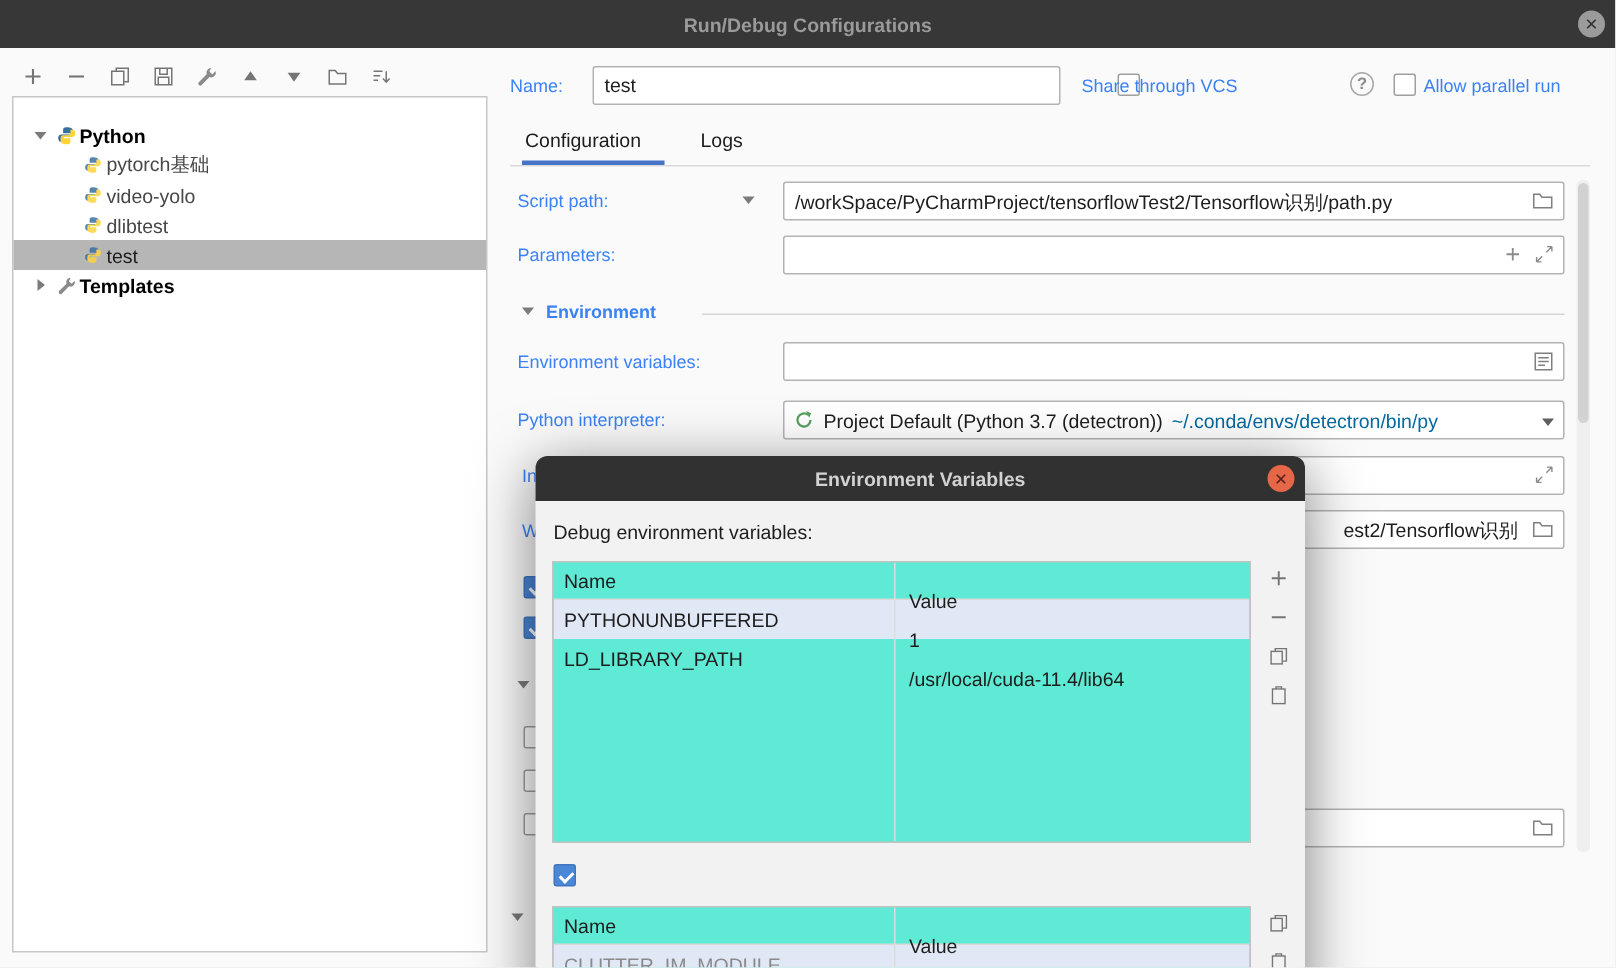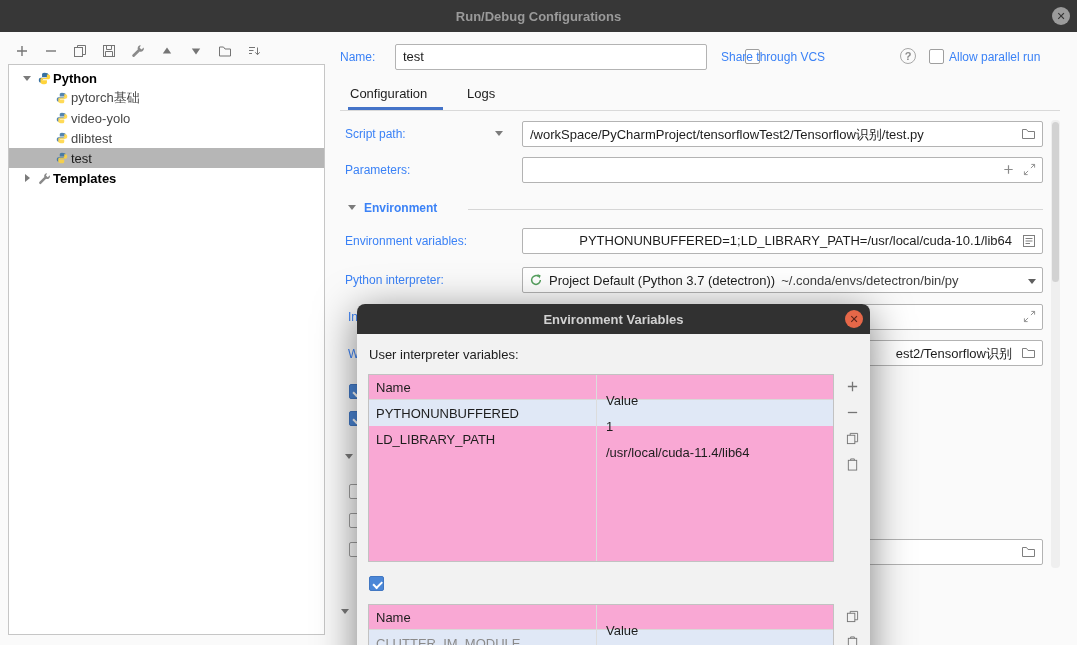--- a/index.html
+++ b/index.html
@@ -31,21 +31,21 @@
 
   
   .lbl { position:absolute; font-size:12px; color:#3b82f6; white-space:nowrap; }
   .lbl.bold { font-weight:bold; }
   .field { position:absolute; height:26px; background:#fff; border:1px solid #b3b3b3; border-radius:2px;
            overflow:hidden; font-size:13px; color:#1d1d1d; }
   .field .txt { position:absolute; left:7px; top:4px; white-space:nowrap; }
   .field .txt-r { position:absolute; right:30px; top:4px; white-space:nowrap; }
   .field .icon-r1 { position:absolute; right:6px; top:5px; }
   .field .icon-r2 { position:absolute; right:27px; top:5px; }
-  .combo-gray { color:#404040; margin-left:6px; }
+  .combo-gray { color:#0369a1; margin-left:6px; }
   .combo-inner { position:absolute; left:6px; top:0; right:20px; height:24px; display:flex;
                  align-items:center; white-space:nowrap; overflow:hidden; }
 
   .cb { position:absolute; width:15px; height:15px; background:#fff; border:1px solid #9f9f9f; border-radius:2px; }
   .cb.on { background:#4b87d7; border-color:#4177c2; }
   .cb.on::after { content:""; position:absolute; left:2.5px; top:3.5px; width:7px; height:3.5px;
                   border-left:2px solid #fff; border-bottom:2px solid #fff; transform:rotate(-45deg); }
 
   .tri-d { width:0; height:0; border-left:4px solid transparent; border-right:4px solid transparent;
            border-top:5px solid #7b7b7b; }
@@ -72,21 +72,21 @@
   .modal { position:absolute; left:357px; top:304px; width:513px; height:380px; background:#f2f2f2;
            border-radius:8px 8px 0 0; box-shadow:0 8px 40px rgba(0,0,0,.5); z-index:10; }
   .modal-titlebar { height:30px; background:#313131; border-radius:8px 8px 0 0; display:flex;
                     align-items:center; justify-content:center; position:relative; }
   .modal-title { color:#d2d2d2; font-size:13px; font-weight:bold; }
   .modal-close { position:absolute; right:7px; top:6px; width:18px; height:18px; border-radius:50%;
                  background:#e66748; color:#58221a; font-size:11px; font-weight:bold;
                  display:flex; align-items:center; justify-content:center; cursor:pointer; }
   .mlbl { position:absolute; font-size:13px; color:#1d1d1d; white-space:nowrap; }
 
-  .env-table { position:absolute; background:#f9a8d4; border:1px solid #c2c2c2; font-size:13px; overflow:hidden; }
+  .env-table { position:absolute; background:#5eead4; border:1px solid #c2c2c2; font-size:13px; overflow:hidden; }
   .env-header { display:flex; height:25px; align-items:center; border-bottom:1px solid #d8d8d8; color:#1d1d1d; }
   .env-row { display:flex; height:26px; align-items:center; color:#1d1d1d; }
   .env-row.selected { background:#e0e8f6; }
   .env-row.dim { color:#8a8a8a; }
   .col-name { width:227px; padding-left:7px; }
   .col-value { flex:1; padding-left:10px;margin-top:26px; }
   .col-div { position:absolute; left:227px; top:0; bottom:0; width:1px; background:#dcdcdc; }
 
   .side-icons { position:absolute; display:flex; flex-direction:column; gap:7px; }
   .side-icons .sbtn { width:19px; height:19px; display:flex; align-items:center; justify-content:center; }
@@ -166,21 +166,21 @@
         <span>
           <svg width="14" height="14" viewBox="0 0 14 14">
             <path d="M2 3.5h6M2 6.5h4.5M2 9.5h3M10.5 3.5v7" stroke="#757575" fill="none"></path>
             <path d="M8.3 8.3l2.2 2.4 2.2-2.4" stroke="#757575" fill="none"></path>
           </svg>
         </span>
       </div>
   </div>
 
   <div class="tree">
-    <div class="tree-row bold" style="padding-left:10px;">
+    <div class="tree-row bold" style="padding-left:10px;margin-top:12px;">
       <span class="tree-caret">
           <span class="tri-d"></span>
         </span>
       <span class="tree-icon">
           <svg width="13" height="13" viewBox="0 0 16 16">
             <path d="M8 1C5 1 5 2.5 5 3.5V6h6v1H3.5C2 7 1 8 1 10s1 3 2.5 3H5v-2.5C5 9 6 8.5 7.5 8.5H11c1.5 0 2-1 2-2.5V3.5C13 2 11 1 8 1z" fill="#3771a2"></path>
             <path d="M8 15c3 0 3-1.5 3-2.5V10H5V9h7.5C14 9 15 8 15 6s-1-3-2.5-3H11v2.5C11 7 10 7.5 8.5 7.5H5c-1.5 0-2 1-2 2.5v2.5C3 14 5 15 8 15z" fill="#ffd43b"></path>
           </svg>
         </span>
       <span>Python</span>
@@ -247,21 +247,21 @@
   <span class="lbl" style="left:949px; top:50px;">Allow parallel run</span>
 
   <div class="tabs-line"></div>
   <span class="tab" style="left:350px;">Configuration</span>
   <div class="tab-underline" style="left:348px; width:95px;"></div>
   <span class="tab" style="left:467px;">Logs</span>
 
   <span class="lbl" style="left:345px; top:127px;">Script path:</span>
   <span class="abs tri-d" style="left:495px; top:131px;"></span>
   <div class="field" style="left:522px; top:121px; width:521px;">
-    <span class="txt">/workSpace/PyCharmProject/tensorflowTest2/Tensorflow识别/test.py</span>
+    <span class="txt">/workSpace/PyCharmProject/tensorflowTest2/Tensorflow识别/path.py</span>
     <span class="icon-r1"><svg width="15" height="14" viewBox="0 0 15 14">
           <path d="M1.5 2.5h4l1.5 2h6.5v7h-12z" stroke="#7f7f7f" fill="none"></path>
         </svg></span>
   </div>
 
   <span class="lbl" style="left:345px; top:163px;">Parameters:</span>
   <div class="field" style="left:522px; top:157px; width:521px;">
     <span class="txt"></span>
     <span class="icon-r2"><svg width="13" height="13" viewBox="0 0 14 14">
           <path d="M7 2.5v9M2.5 7h9" stroke="#8a8a8a" stroke-width="1.3" fill="none"></path>
@@ -270,21 +270,20 @@
           <path d="M8.5 5.5l4-4M12.5 1.5H9M12.5 1.5V5M5.5 8.5l-4 4M1.5 12.5H5M1.5 12.5V9" stroke="#8a8a8a" fill="none"></path>
         </svg></span>
   </div>
 
   <span class="abs tri-d" style="left:348px; top:205px;"></span>
   <span class="lbl bold" style="left:364px; top:201px;">Environment</span>
   <div class="hline" style="left:468px; top:209px; width:575px;"></div>
 
   <span class="lbl" style="left:345px; top:234px;">Environment variables:</span>
   <div class="field" style="left:522px; top:228px; width:521px;">
-    <span class="txt-r">PYTHONUNBUFFERED=1;LD_LIBRARY_PATH=/usr/local/cuda-10.1/lib64</span>
     <span class="icon-r1"><svg width="14" height="14" viewBox="0 0 14 14">
           <rect x="1.5" y="1.5" width="11" height="11" stroke="#7f7f7f" fill="none"></rect>
           <path d="M3.5 4.5h7M3.5 7h7M3.5 9.5h4.5" stroke="#7f7f7f" fill="none"></path>
         </svg></span>
   </div>
 
   <span class="lbl" style="left:345px; top:273px;">Python interpreter:</span>
   <div class="field" style="left:522px; top:267px; width:521px;text-decoration:underline;">
     <div class="combo-inner">
       <span style="margin-right:6px; display:flex;">
@@ -332,21 +331,21 @@
   </div>
 
   <div class="modal">
     <div class="modal-titlebar">
       <span class="modal-title">Environment Variables</span>
       <div class="modal-close">
         <span>✕</span>
       </div>
     </div>
 
-    <span class="mlbl" style="left:12px; top:43px;">User interpreter variables:</span>
+    <span class="mlbl" style="left:12px; top:43px;">Debug environment variables:</span>
 
     <div class="env-table" style="left:11px; top:70px; width:466px; height:188px;">
       <div class="col-div"></div>
       <div class="env-header">
         <span class="col-name">Name</span>
         <span class="col-value">Value</span>
       </div>
       <div class="env-row selected">
         <span class="col-name">PYTHONUNBUFFERED</span>
         <span class="col-value">1</span>

